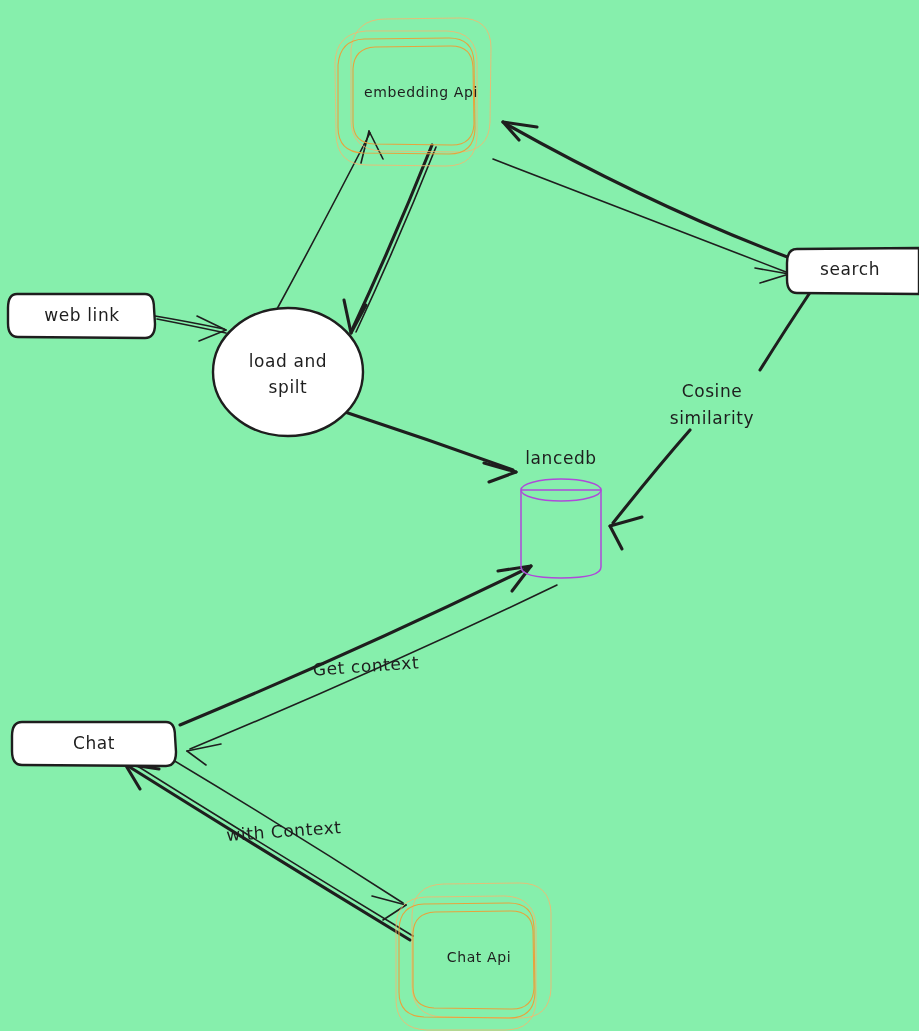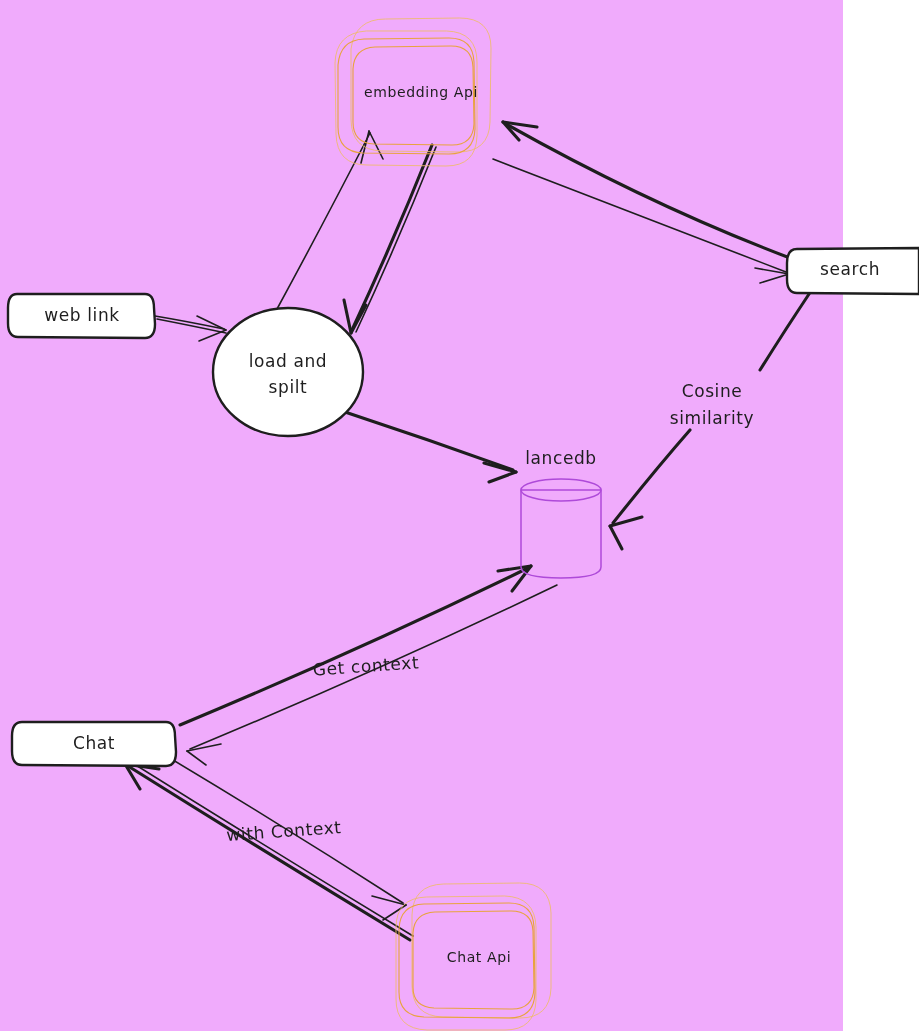--- a/index.html
+++ b/index.html
@@ -8,23 +8,23 @@
     background: #ffffff;
   }
   body {
     width: 919px;
     height: 1031px;
     overflow: hidden;
     font-family: "DejaVu Sans", sans-serif;
   }
   #canvas {
     position: relative;
-    width: 843px;
+    width: 919px;
     height: 1031px;
-    background: #f0abfc;
+    background: #86efac;
   }
   svg#diagram {
     position: absolute;
     left: 0;
     top: 0;
     width: 919px;
     height: 1031px;
   }
   .node-label {
     font-family: "DejaVu Sans", sans-serif;

